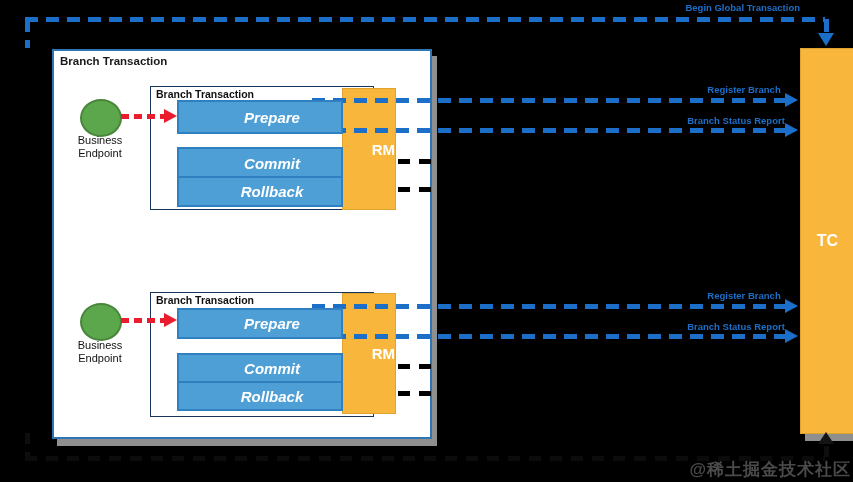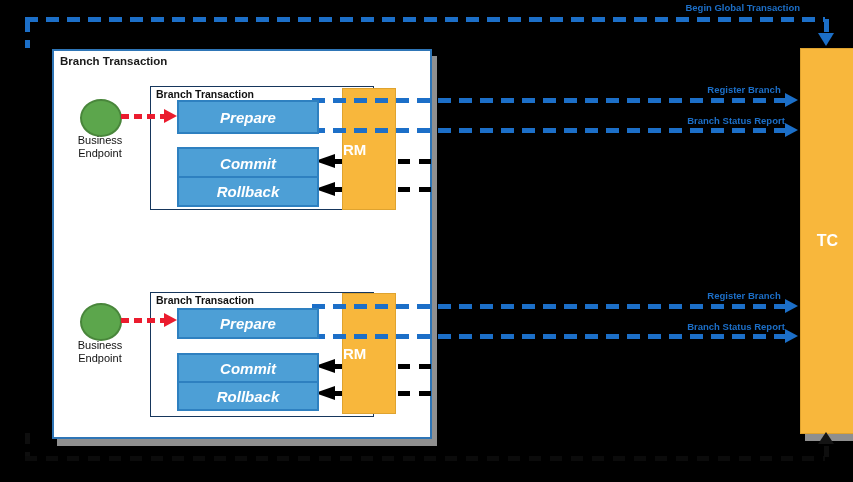--- a/index.html
+++ b/index.html
@@ -7,23 +7,23 @@
          font-family:"Liberation Sans", sans-serif;}
   .abs{position:absolute;}
   .actor{background:#F8B73C;border:1px solid #DFA32F;box-shadow:5px 7px 0 #8F8F8F;
          display:flex;align-items:center;justify-content:center;
          color:#fff;font-weight:bold;font-size:16px;}
   .global-box{background:#fff;border:2px solid #2E75B6;box-shadow:5px 7px 0 #8F8F8F;}
   .global-title{font-size:11.5px;font-weight:bold;color:#1a1a1a;}
   .branch-box{background:#fff;border:1.5px solid #16365C;}
   .branch-title{font-size:10.5px;font-weight:bold;color:#111;}
   .blue-box{background:#4D9FD6;border:2px solid #2E80C0;display:flex;align-items:center;
-            justify-content:center;color:#fff;font-weight:bold;font-style:italic;font-size:15px;}
+            justify-content:center;color:#fff;font-weight:bold;font-style:italic;font-size:15px;padding-left:24px;}
   .rm-box{background:#F8B73C;border:1px solid #DFA32F;display:flex;align-items:center;
-          justify-content:flex-start;color:#fff;font-weight:bold;font-size:15px;}
+          justify-content:flex-end;color:#fff;font-weight:bold;font-size:15px;}
   .endpoint-circle{width:38px;height:34px;border-radius:50%;background:#5CA64C;border:2px solid #49863B;}
   .endpoint-label{width:56px;text-align:center;font-size:11px;font-weight:normal;color:#111;line-height:13px;}
   .hdash-blue{height:5px;background:repeating-linear-gradient(90deg,#1C6FC8 0 13px,transparent 13px 21px);}
   .vdash-blue{width:5px;background:repeating-linear-gradient(180deg,#1C6FC8 0 13px,transparent 13px 21px);}
   .hdash-black{height:5px;background:repeating-linear-gradient(90deg,#000 0 12px,transparent 12px 21px);}
   .vdash-black{width:5px;background:repeating-linear-gradient(180deg,#0e0e0e 0 11px,transparent 11px 19px);}
   .hdash-red{height:5px;background:repeating-linear-gradient(90deg,#EB1C2E 0 8px,transparent 8px 13px);}
   .arrow{width:0;height:0;}
   .arrow-right-red{border-top:7px solid transparent;border-bottom:7px solid transparent;border-left:13px solid #EB1C2E;}
   .arrow-right-blue{border-top:7px solid transparent;border-bottom:7px solid transparent;border-left:13px solid #1C6FC8;}
@@ -123,14 +123,15 @@
   </div>
 
   <div class="abs endpoint-circle" style="left:80px;top:303px;"></div>
   <div class="abs endpoint-label" style="left:72px;top:339px;">
     <div>Business</div>
     <div>Endpoint</div>
   </div>
   <div class="abs hdash-red" style="left:121px;top:318px;width:44px;"></div>
   <div class="abs arrow arrow-right-red" style="left:164px;top:313px;"></div>
 
+  <div class="abs watermark" style="right:2px;top:458px;">@稀土掘金技术社区</div>
 
 </div>
 
 </body></html>

